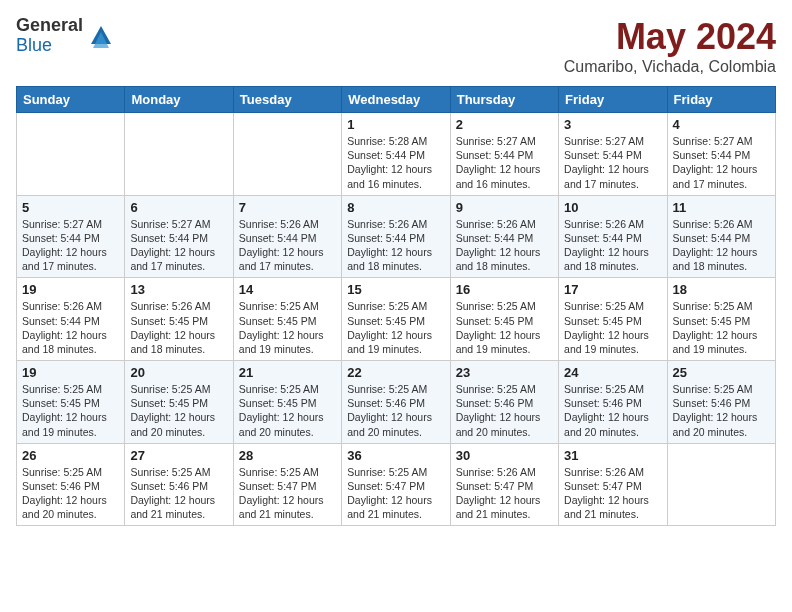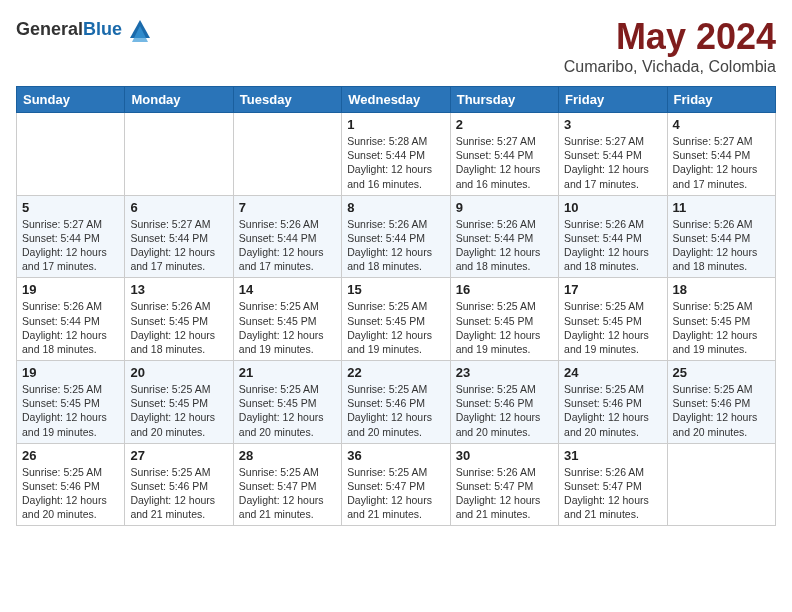--- a/index.html
+++ b/index.html
@@ -15,31 +15,31 @@
       justify-content: space-between;
       align-items: flex-start;
       margin-bottom: 10px;
     }
     .logo {
       display: flex;
       align-items: center;
     }
     .logo-text {
       display: flex;
-      flex-direction: row;
+      flex-direction: column;
       line-height: 1.1;
     }
     .logo-general {
       font-size: 18px;
       font-weight: bold;
       color: #333;
     }
     .logo-blue {
       font-size: 18px;
-      font-weight: bold;
+      font-weight: normal;
       color: #1a6aab;
     }
     .logo-icon {
       width: 28px;
       height: 28px;
       margin-left: 4px;
     }
     .title-block {
       text-align: right;
     }

